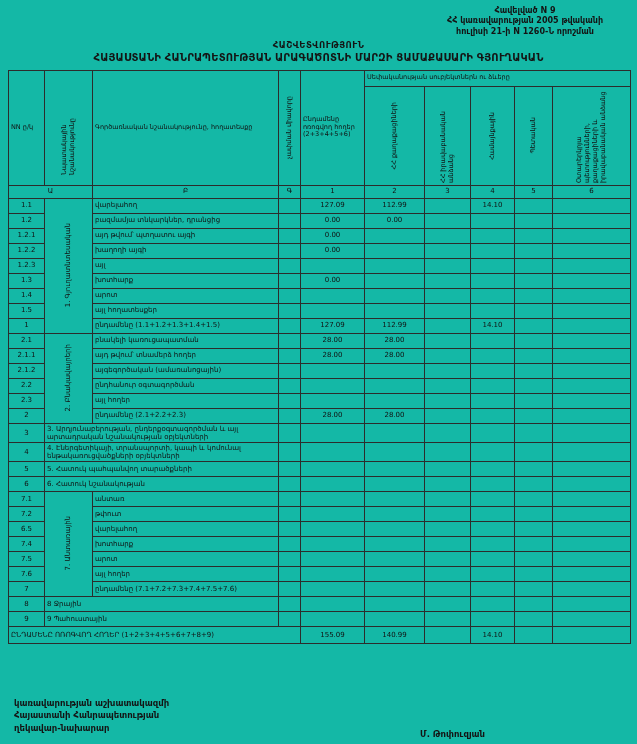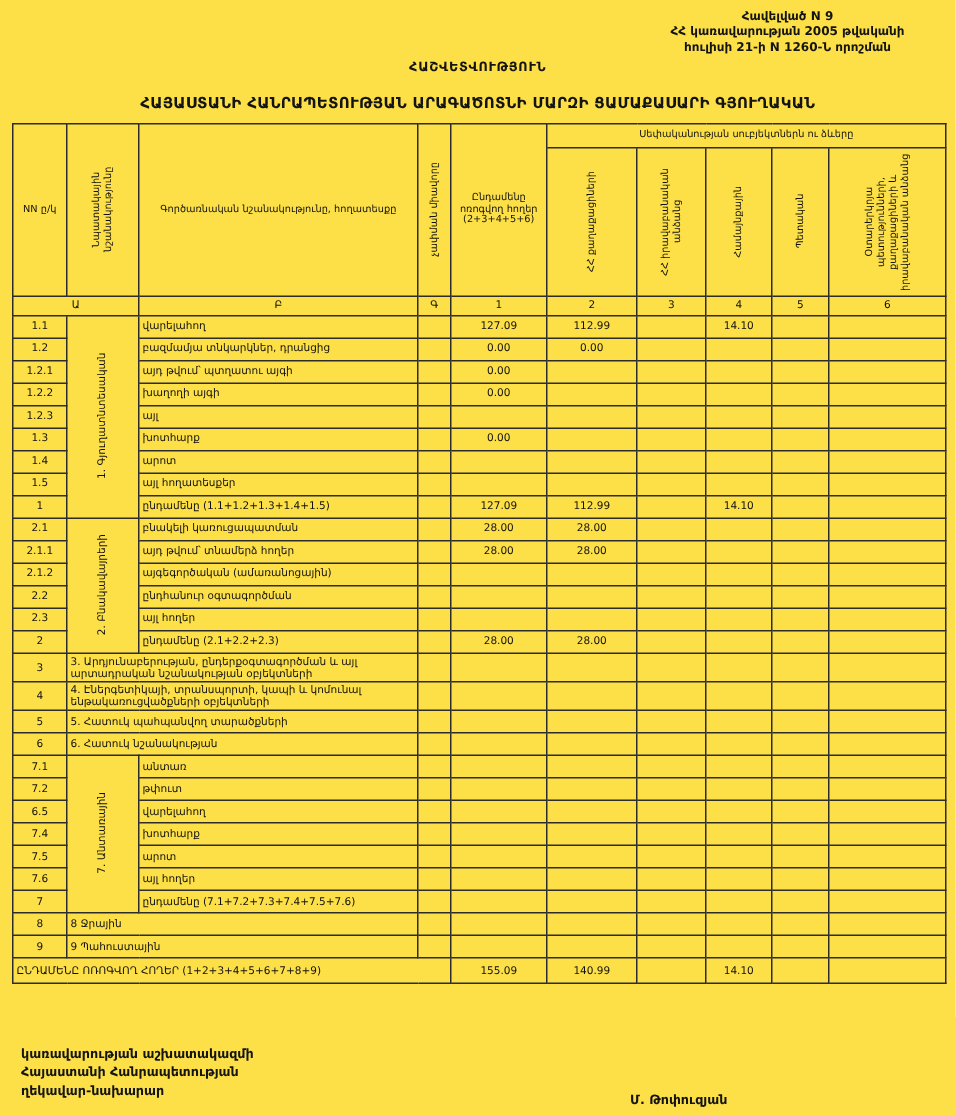--- a/index.html
+++ b/index.html
@@ -1,46 +1,46 @@
 <!DOCTYPE html>
 <html><head>
 <meta charset="utf-8">
 <style>
   html,body{margin:0;padding:0;}
   .page{
     position:relative;
     width:637px;height:744px;
-    background:#fde047;
+    background:#14b8a6;
     font-family:"DejaVu Sans", sans-serif;
     color:#141414;
     overflow:hidden;
   }
   .appendix{
     position:absolute;top:6px;left:420px;width:210px;
     text-align:center;font-size:8px;font-weight:bold;line-height:1.3;
   }
   .title-block{
     padding-top:40px;text-align:center;font-weight:bold;
   }
-  .title-block .t1{font-size:8.5px;letter-spacing:0.5px;margin-bottom:14px;}
+  .title-block .t1{font-size:8.5px;letter-spacing:0.5px;margin-bottom:2px;}
   .title-block .t2,.title-block .t3{font-size:10px;letter-spacing:0.2px;line-height:1.25;}
   table.report{
     border-collapse:collapse;table-layout:fixed;
     width:622px;margin:5px 0 0 8px;
   }
   table.report th, table.report td{
     border:1px solid #2c2c2c;
     font-size:7px;font-weight:normal;line-height:1.15;
     padding:1px 2px;color:#111;overflow:hidden;
     vertical-align:middle;
   }
   tr.h1 th{height:13px;font-size:6.5px;}
   tr.h2 th{height:96px;vertical-align:middle;}
   tr.letters th{height:10px;text-align:center;font-size:7px;}
-  .hcell{text-align:center;}
+  .hcell{text-align:left;}
   .vtext{
     writing-mode:vertical-rl;transform:rotate(180deg);
     margin:0 auto;font-size:6.5px;line-height:1.25;max-height:94px;
   }
   .gcell{text-align:center;}
   .gcell .vtext{white-space:nowrap;max-height:120px;font-size:7px;}
   td.c{height:12px;}
   td.no{text-align:center;}
   td.lbl{text-align:left;}
   td.ind{padding-left:62px;}

